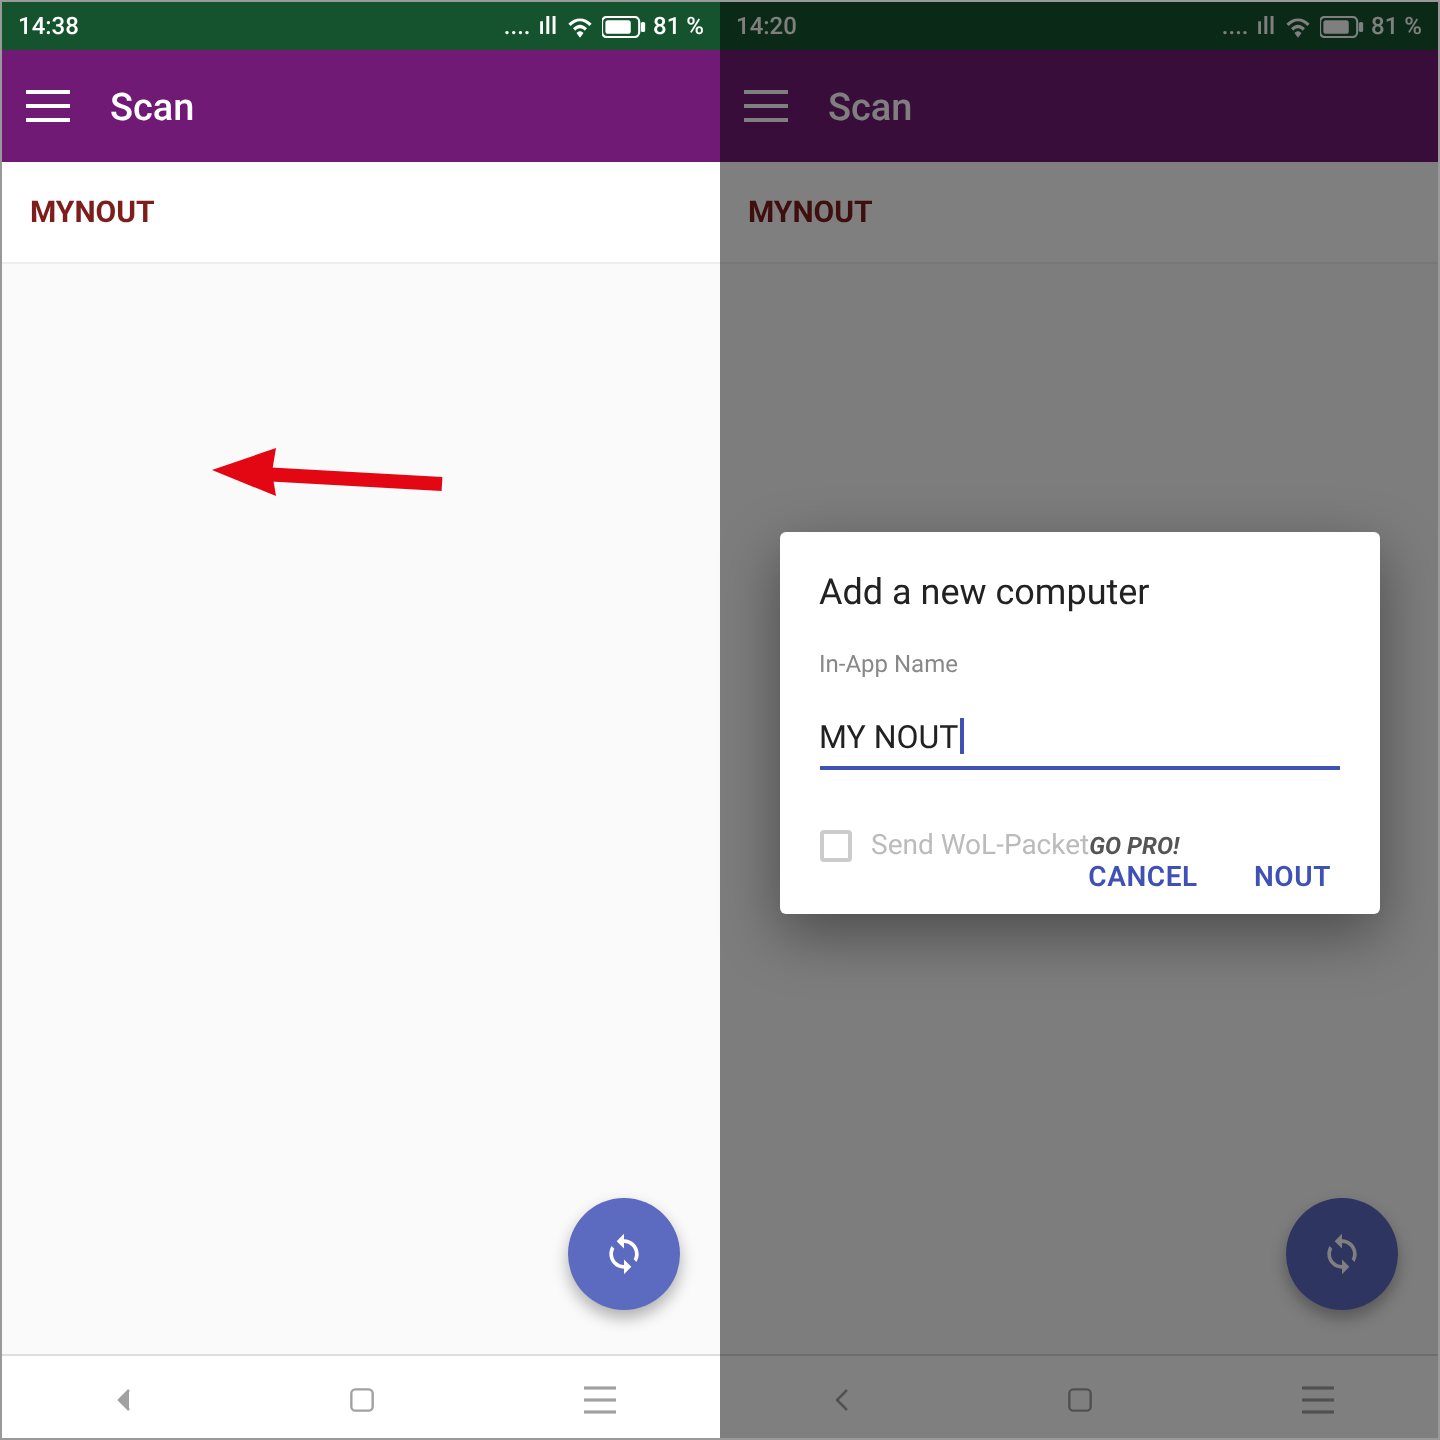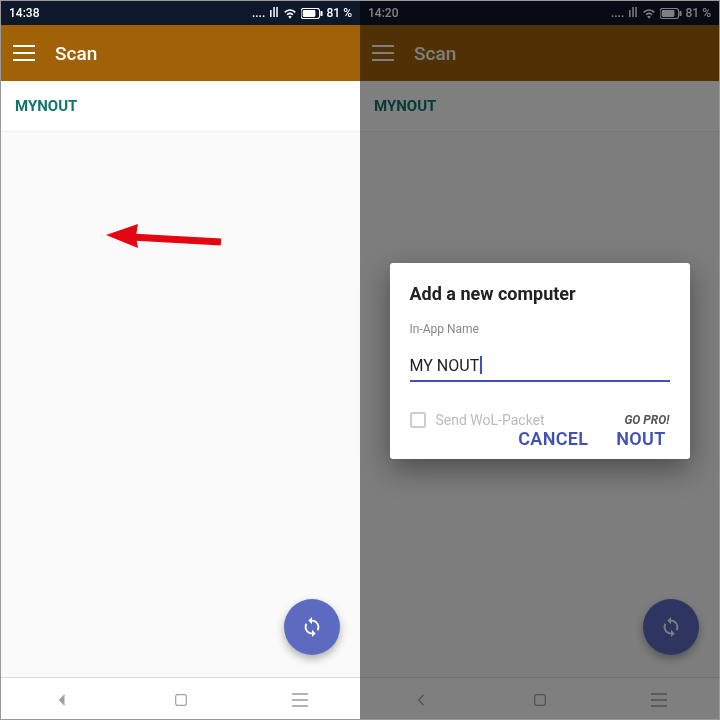--- a/index.html
+++ b/index.html
@@ -1,44 +1,44 @@
 <!DOCTYPE html>
 <html><head>
 <meta charset="utf-8">
 <style>
   * { box-sizing: border-box; margin: 0; padding: 0; font-family: Roboto, Arial, sans-serif; }
   body { width: 720px; height: 720px; background: #e0e0e0; display: flex; border: 1px solid #999; }
   .phone { width: 360px; height: 720px; position: relative; display: flex; flex-direction: column; background: #fafafa; }
-  .statusbar { height: 24px; background: #0f172a; color: #fff; display: flex; align-items: center; justify-content: space-between; padding: 0 8px; font-size: 12px; font-weight: 500; }
+  .statusbar { height: 24px; background: #14532d; color: #fff; display: flex; align-items: center; justify-content: space-between; padding: 0 8px; font-size: 12px; font-weight: 500; }
   .status-right { display: flex; align-items: center; gap: 4px; }
-  .toolbar { height: 56px; background: #a16207; color: #fff; display: flex; align-items: center; padding: 0 12px; gap: 20px; }
+  .toolbar { height: 56px; background: #701a75; color: #fff; display: flex; align-items: center; padding: 0 12px; gap: 20px; }
   .toolbar .title { font-size: 19px; font-weight: 500; }
   .hamb { width: 22px; height: 16px; display: flex; flex-direction: column; justify-content: space-between; }
   .hamb span { display: block; height: 2px; background: #fff; }
-  .list-item { background: #fff; padding: 16px 14px; font-size: 15px; font-weight: 700; color: #0f766e; border-bottom: 1px solid #eee; }
+  .list-item { background: #fff; padding: 16px 14px; font-size: 15px; font-weight: 700; color: #7f1d1d; border-bottom: 1px solid #eee; }
   .content { flex: 1; background: #fafafa; position: relative; }
   .fab { position: absolute; right: 20px; bottom: 22px; width: 56px; height: 56px; border-radius: 50%; background: #5C6BC0; display: flex; align-items: center; justify-content: center; box-shadow: 0 4px 8px rgba(0,0,0,0.3); }
   .navbar { height: 44px; background: #fff; display: flex; align-items: center; justify-content: space-around; border-top: 1px solid #ddd; }
   .navbar svg { opacity: 0.55; }
   
   .arrow { position: absolute; left: 105px; top: 90px; pointer-events: none; }
   
   .overlay { position: absolute; inset: 0; background: rgba(0,0,0,0.5); display: flex; align-items: center; justify-content: center; }
   .dialog { width: 300px; background: #fff; border-radius: 3px; padding: 20px 20px 10px 20px; box-shadow: 0 10px 30px rgba(0,0,0,0.4); }
-  .dialog h2 { font-size: 18px; font-weight: 700; color: #222; margin-bottom: 18px; }
+  .dialog h2 { font-size: 18px; font-weight: 400; color: #222; margin-bottom: 18px; }
   .dialog .field-label { font-size: 12px; color: #888; margin-bottom: 20px; }
   .dialog .field-wrap { border-bottom: 2px solid #3F51B5; padding-bottom: 5px; margin-bottom: 30px; display: flex; }
   .dialog .field-val { font-size: 16px; color: #222; }
   .cursor { display: inline-block; width: 1.5px; height: 18px; background: #3F51B5; margin-left: 1px; }
-  .wol-row { display: flex; align-items: center; justify-content: space-between; color: #bbb; font-size: 14px; }
+  .wol-row { display: flex; align-items: center; justify-content: flex-start; color: #bbb; font-size: 14px; }
   .wol-left { display: flex; align-items: center; gap: 10px; }
   .chk { width: 16px; height: 16px; border: 2px solid #ccc; border-radius: 2px; }
   .gopro { color: #555; font-style: italic; font-weight: 700; font-size: 12px; }
   .dlg-actions { display: flex; justify-content: flex-end; gap: 28px; padding-right: 4px; }
-  .dlg-actions span { color: #3F51B5; font-weight: 600; font-size: 18px; letter-spacing: 0.3px; }
+  .dlg-actions span { color: #3F51B5; font-weight: 600; font-size: 14px; letter-spacing: 0.3px; }
   
 </style>
 </head>
 <body>
 
 <div class="phone">
   <div class="statusbar">
     <span>14:38</span>
     <div class="status-right">
       <span>....</span>

